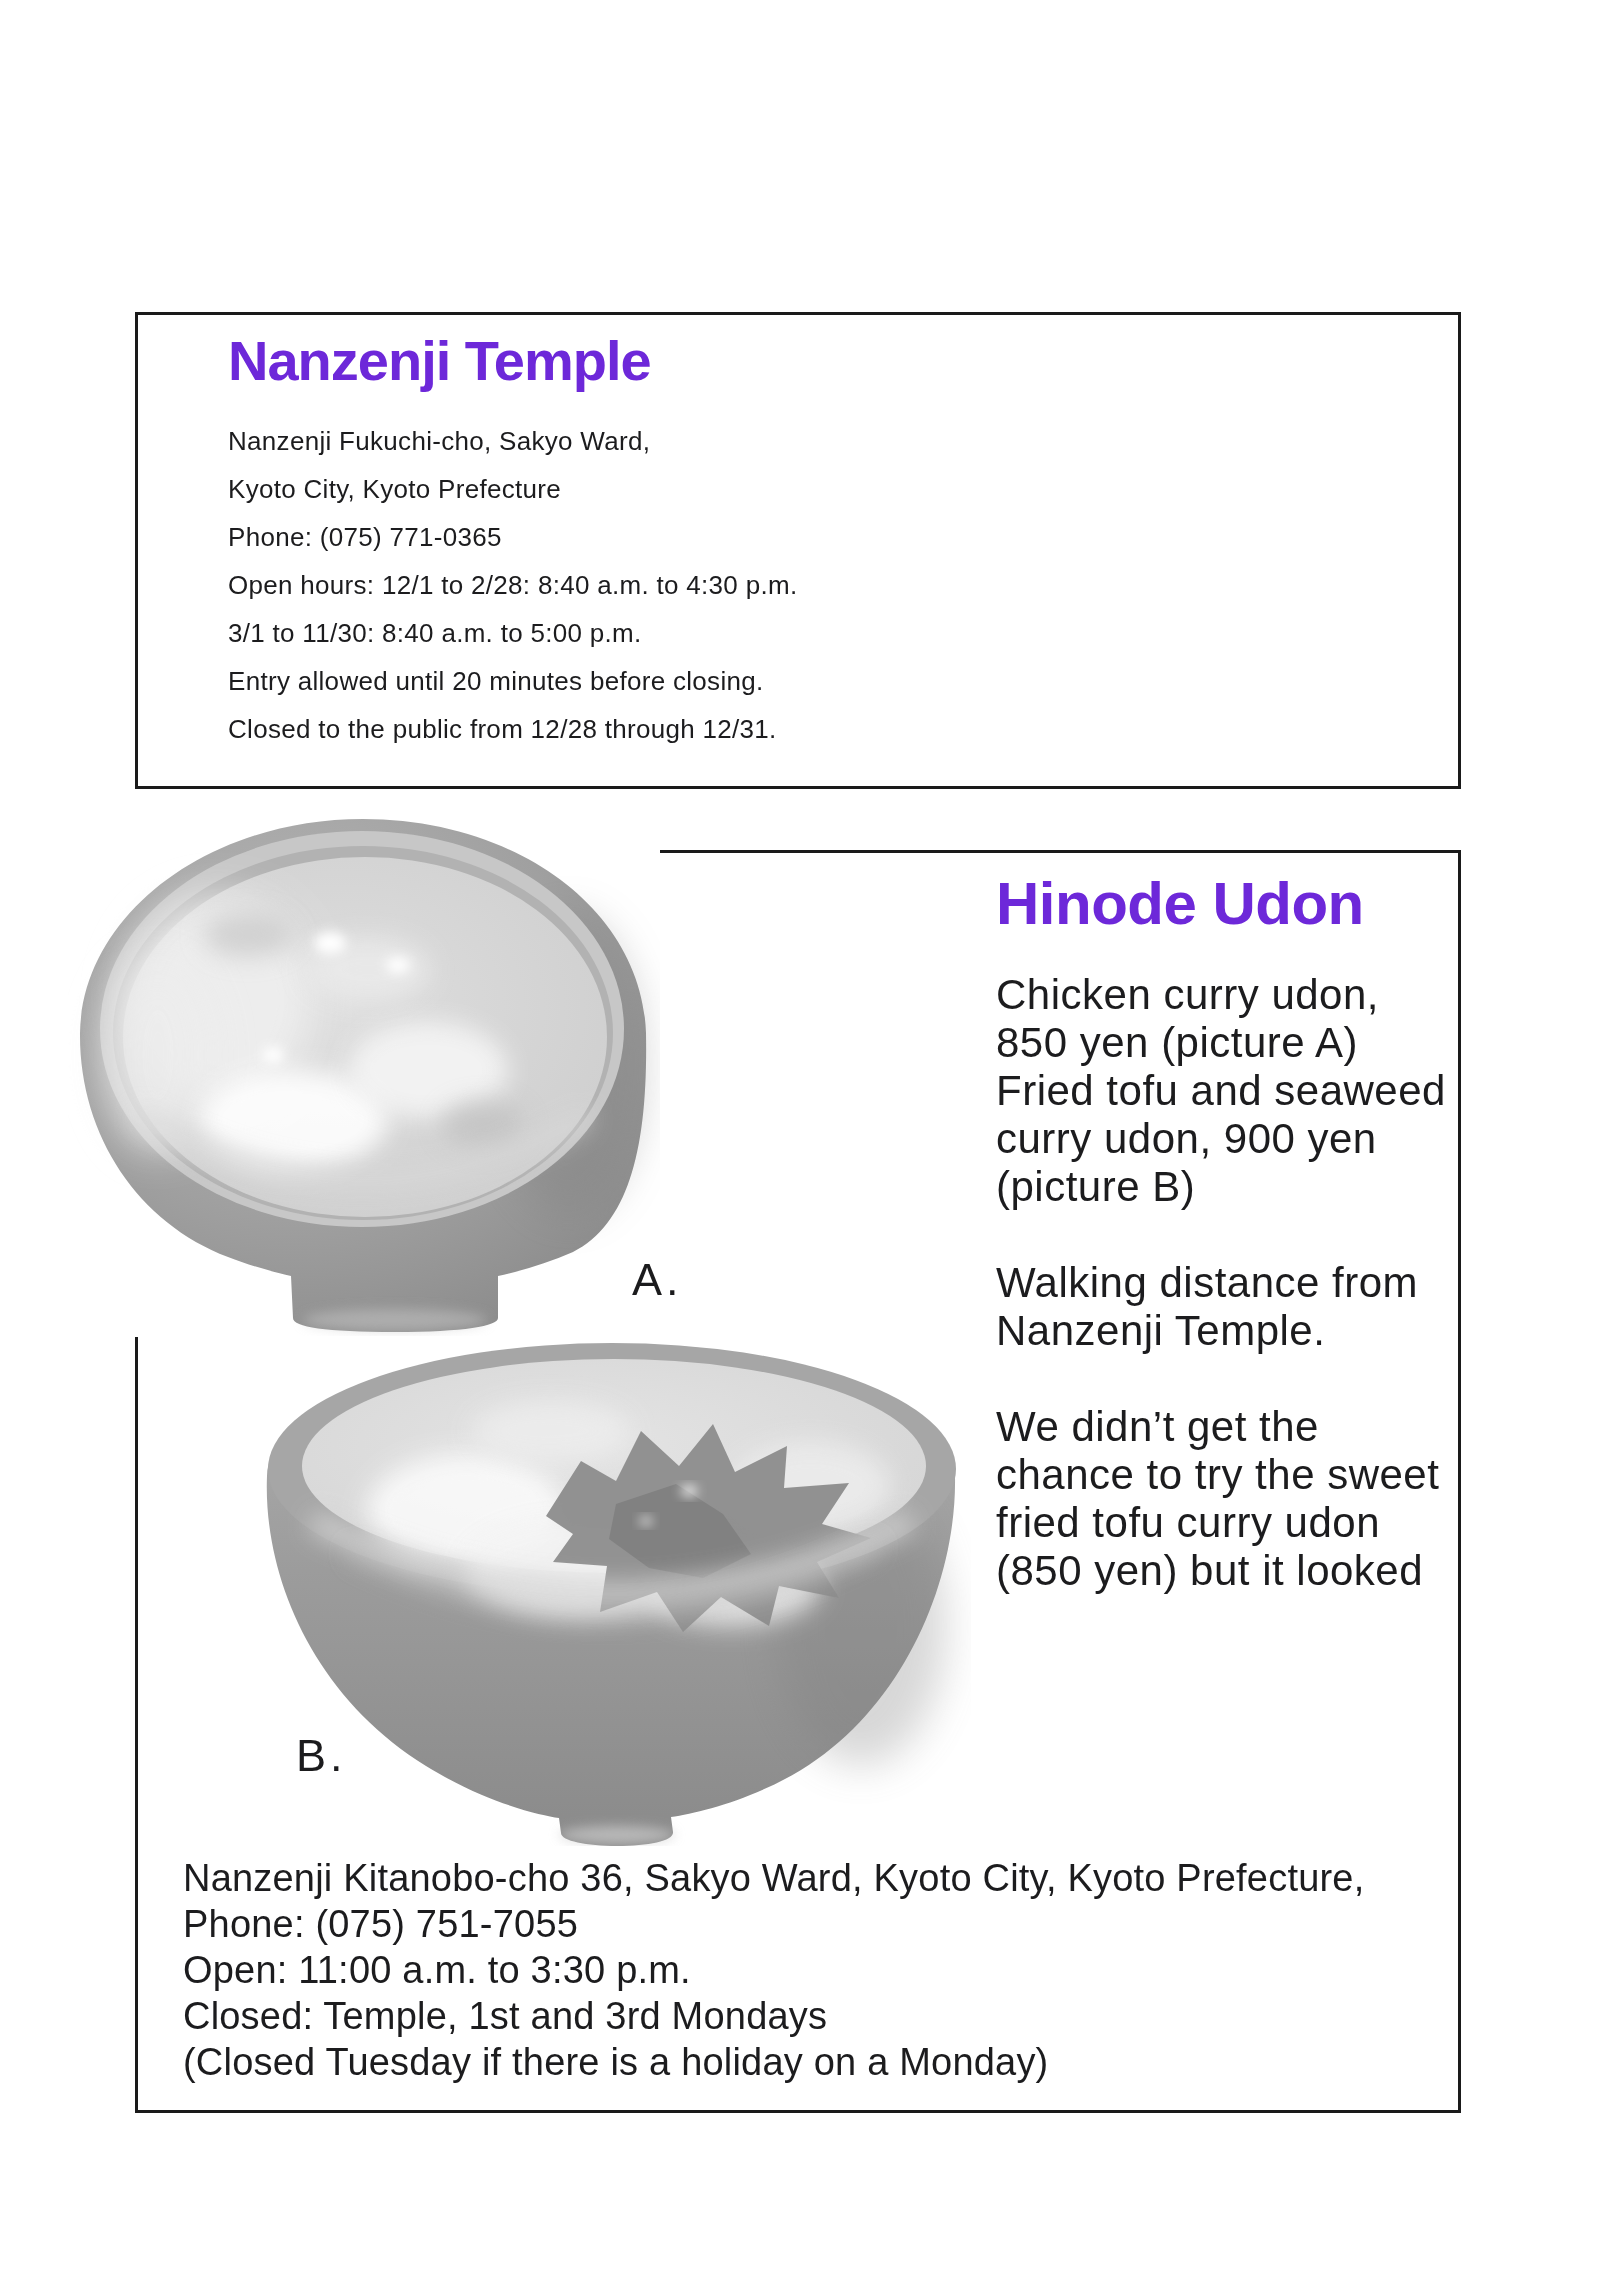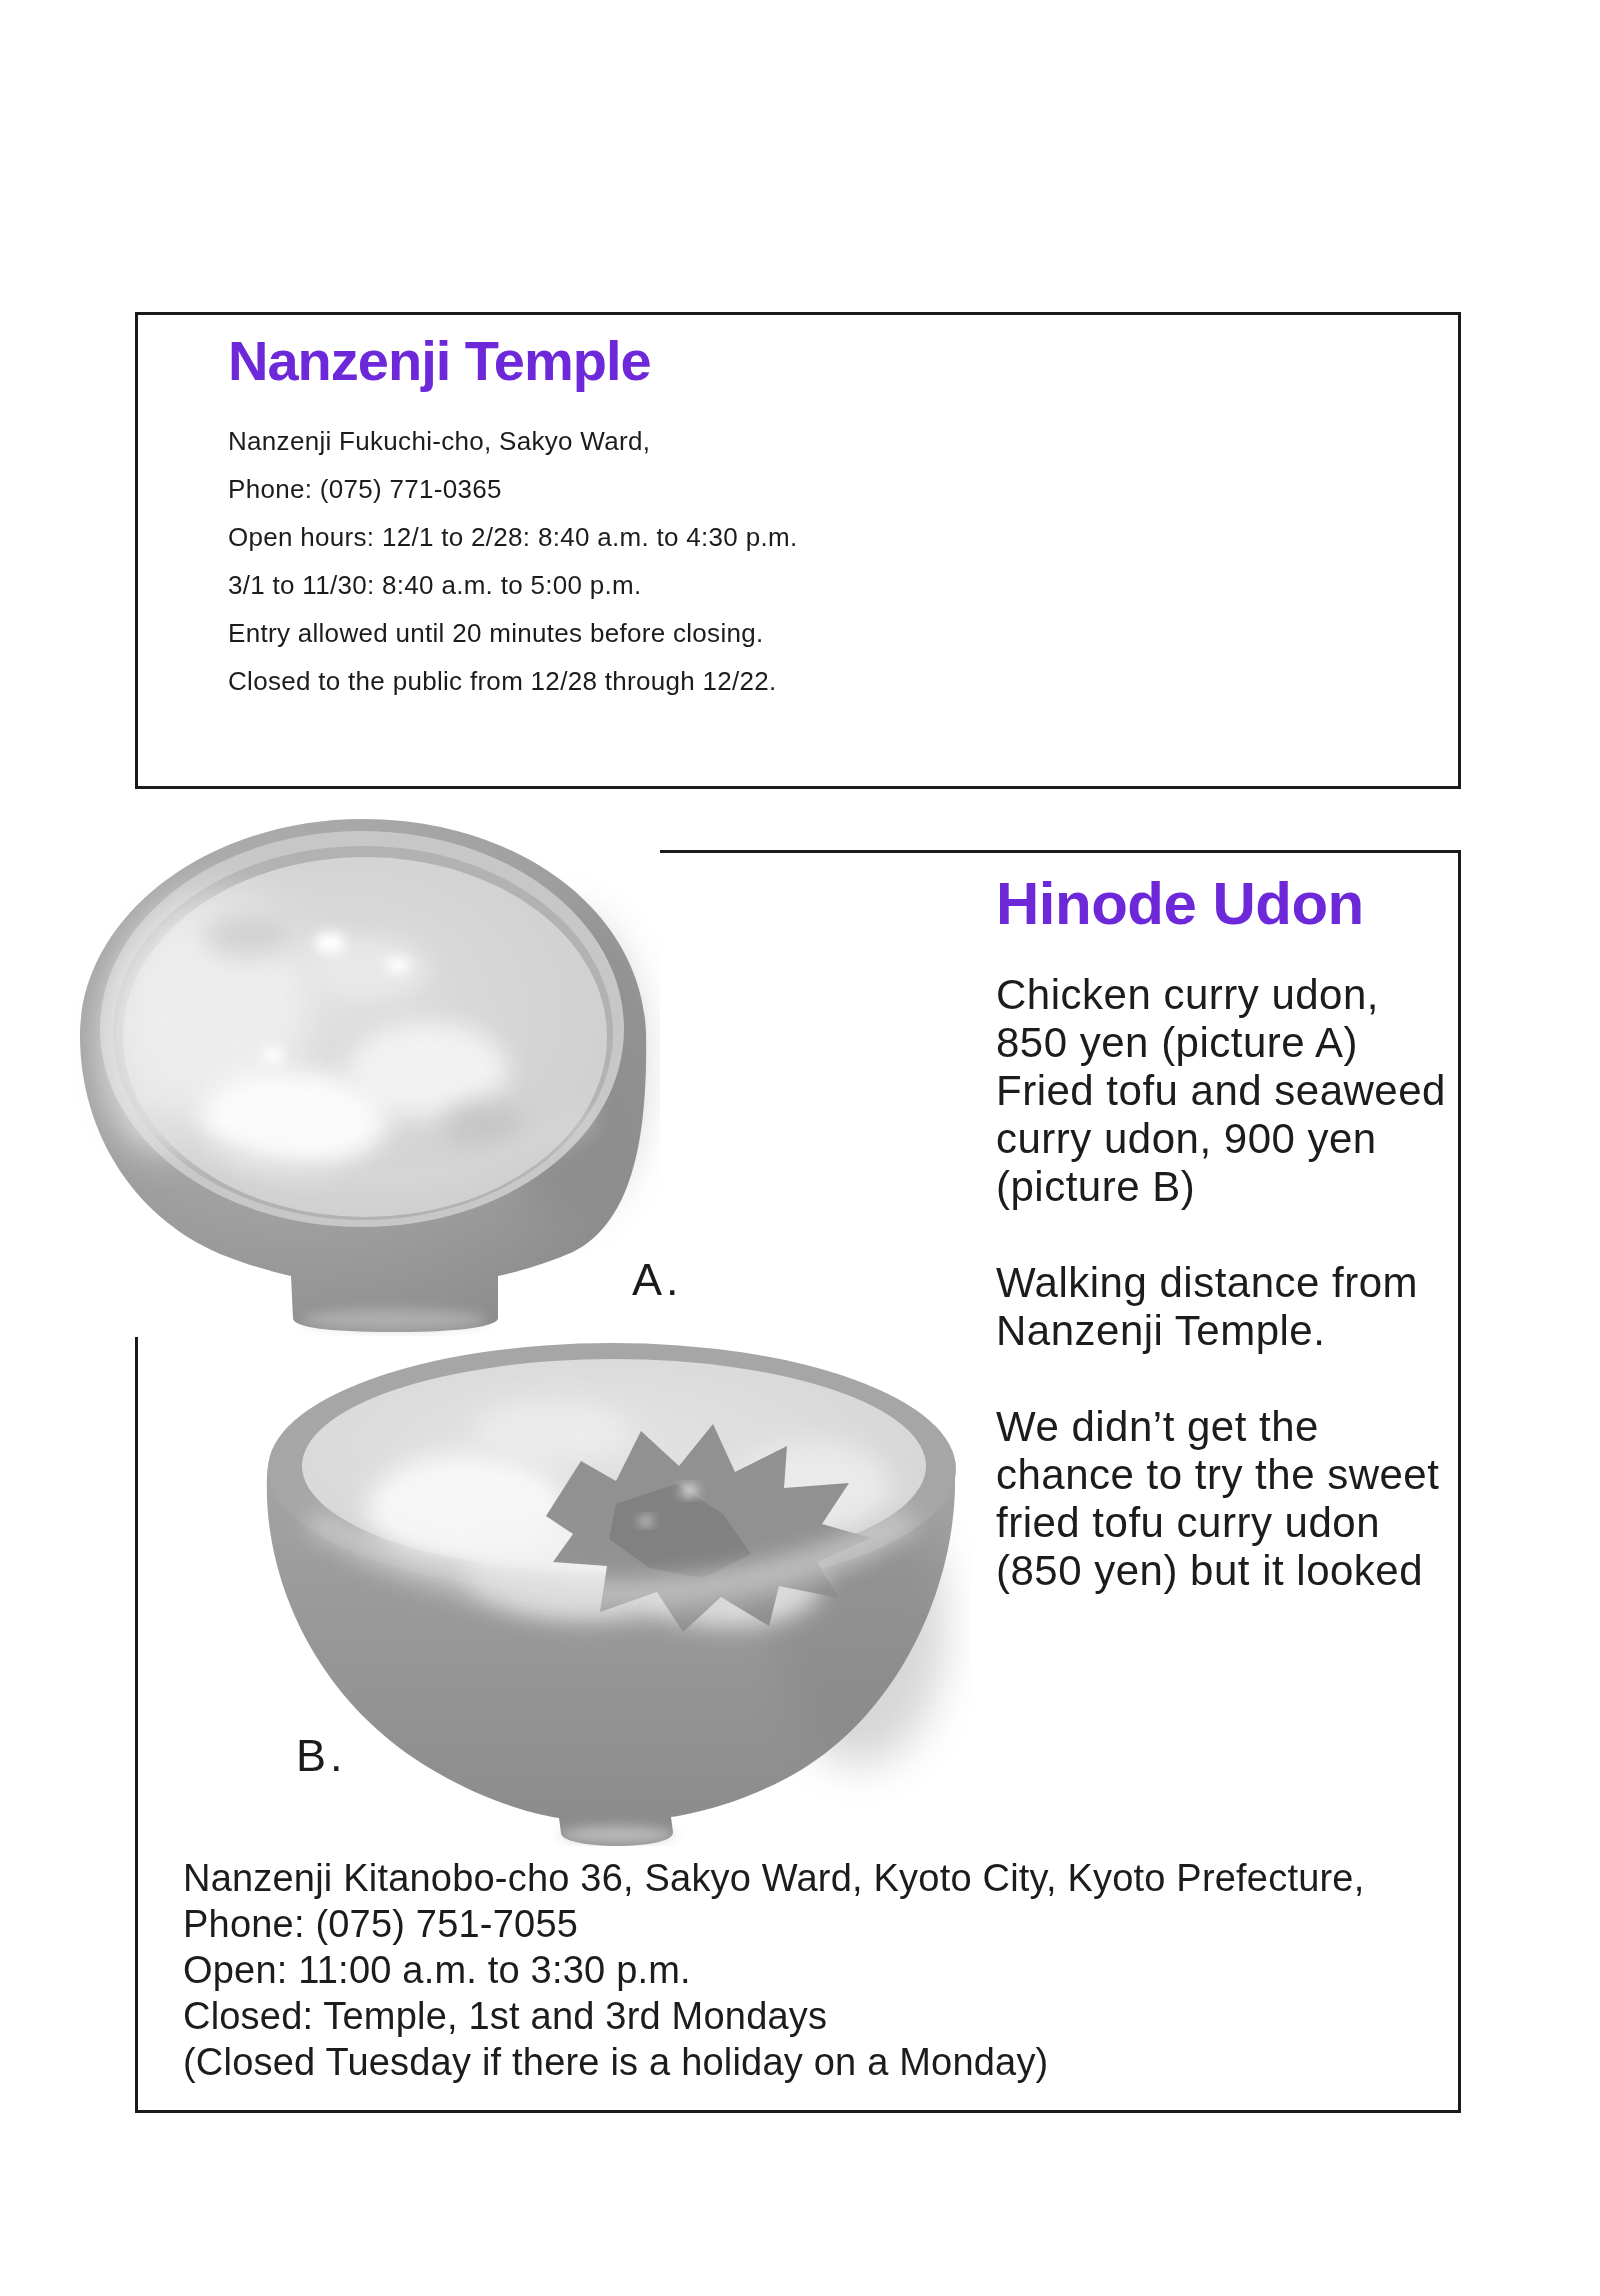--- a/index.html
+++ b/index.html
@@ -89,25 +89,26 @@
 </style>
 </head>
 <body>
 
 <div id="page">
 
   <div class="card" id="temple-card">
     <div class="card-title" id="temple-title">Nanzenji Temple</div>
     <div class="textblock" id="temple-body">
       <div>Nanzenji Fukuchi-cho, Sakyo Ward,</div>
+      <div>Kyoto City, Kyoto Prefecture</div>
       <div>Phone: (075) 771-0365</div>
       <div>Open hours: 12/1 to 2/28: 8:40 a.m. to 4:30 p.m.</div>
       <div>3/1 to 11/30: 8:40 a.m. to 5:00 p.m.</div>
       <div>Entry allowed until 20 minutes before closing.</div>
-      <div>Closed to the public from 12/28 through 12/22.</div>
+      <div>Closed to the public from 12/28 through 12/31.</div>
     </div>
   </div>
 
   <div class="card" id="restaurant-card">
 
     <div class="photo" id="photo-a">
       <svg viewBox="0 0 592 522" xmlns="http://www.w3.org/2000/svg">
         <defs>
           <radialGradient id="gA" cx="38%" cy="30%" r="85%">
             <stop offset="0%" stop-color="#b7b7b7"></stop>

